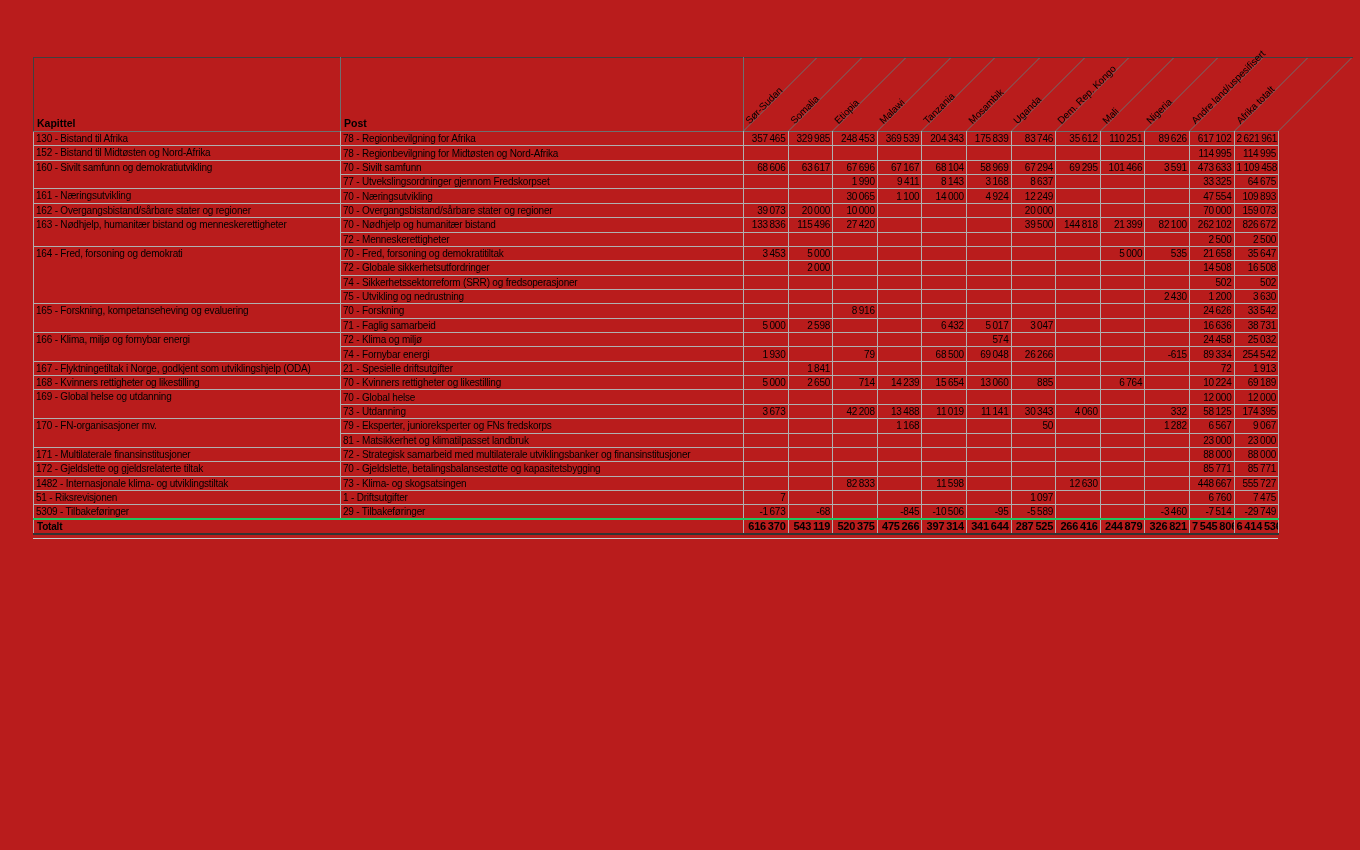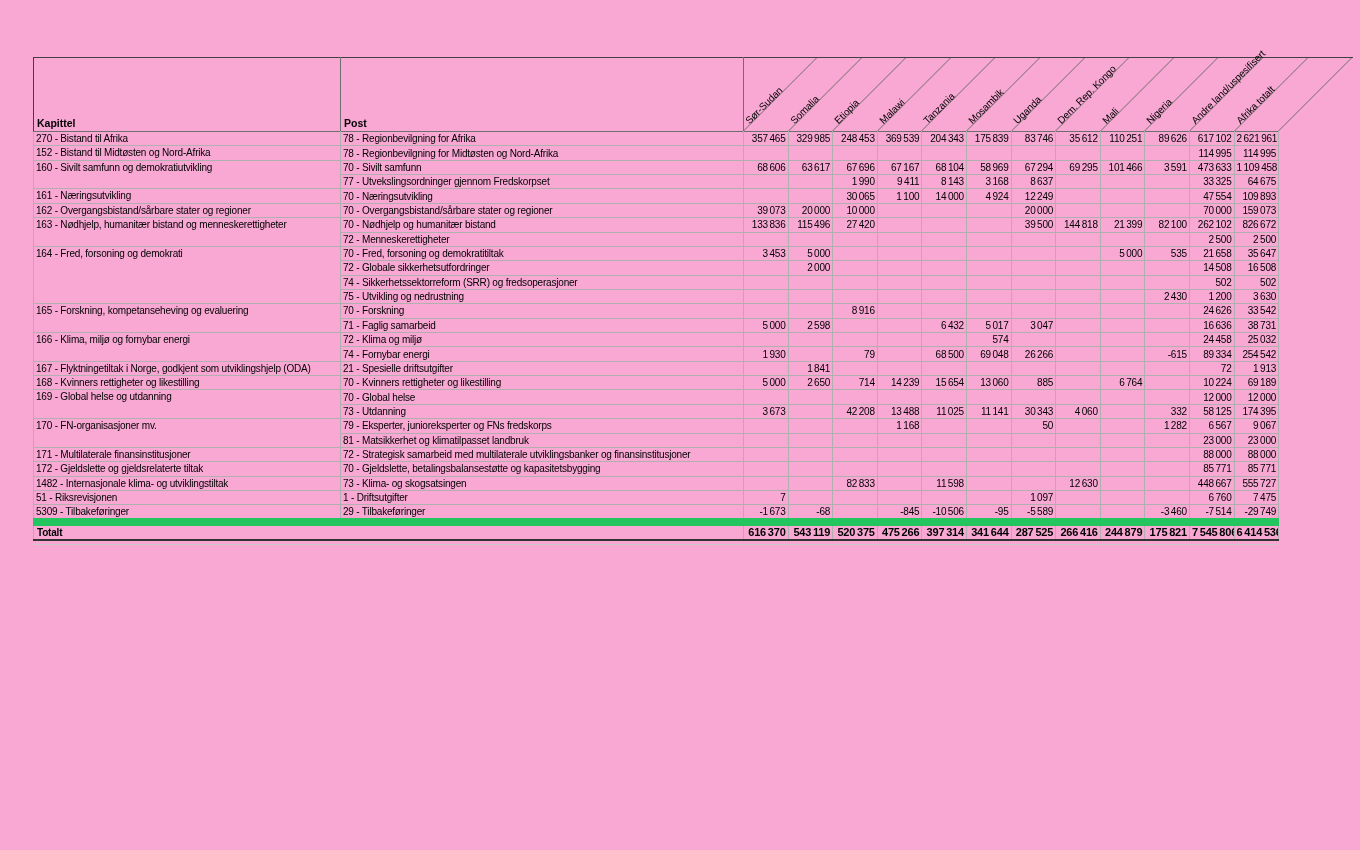--- a/index.html
+++ b/index.html
@@ -1,16 +1,16 @@
 <!DOCTYPE html>
 <html><head>
 <meta charset="utf-8">
 <style>
   html,body{margin:0;padding:0;background:#fff;}
-  .page{position:relative;width:1360px;height:850px;background:#f9a8d4;overflow:hidden;
+  .page{position:relative;width:1360px;height:850px;background:#b91c1c;overflow:hidden;
         font-family:"Liberation Sans",sans-serif;color:#000;}
   .sheet{position:absolute;left:33px;top:57px;}
 
   
   .band{position:relative;width:1320px;height:74px;}
   .band .topline{position:absolute;left:0;top:0;width:1320px;height:0;border-top:1.5px solid #404040;}
   .band .vline{position:absolute;top:0;height:74px;width:0;border-left:1px solid #6f6f6f;}
   .band .vline.outer{border-left:1.5px solid #404040;}
   .band .diag{position:absolute;top:1px;height:73px;width:1px;background:#6f6f6f;
               transform:skewX(-45deg);transform-origin:0 100%;}
@@ -21,21 +21,21 @@
   
   table.grid{border-collapse:collapse;table-layout:fixed;width:1245px;
              border:1.5px solid #404040;border-bottom:2px solid #333;}
   table.grid td{height:14.36px;box-sizing:border-box;padding:0 2px;line-height:13px;
                 border:1px solid #b0b0b0;overflow:hidden;white-space:nowrap;
                 font-size:10px;letter-spacing:-0.2px;}
   table.grid tr.group-start td{border-top:1px solid #6f6f6f;}
   td.kap{vertical-align:top;padding-left:3px;}
   td.post{padding-left:3px;}
   td.num{text-align:right;font-size:9.5px;word-spacing:-1px;padding-right:2px;letter-spacing:0;}
-  tr.total td{border-top:8px solid #22c55e;font-weight:bold;}
+  tr.total td{border-top:2px solid #22c55e;font-weight:bold;}
   tr.total td.num{font-size:11px;letter-spacing:-0.2px;}
   tr.total td.kap-total{padding-left:3px;}
   .shadowline{width:1245px;height:1px;background:#c9c9c9;margin-top:3px;}
 </style>
 </head>
 <body>
 
 <div class="page">
   <div class="sheet">
 
@@ -86,21 +86,21 @@
           <col style="width: 44.6px;">
           <col style="width: 44.6px;">
           <col style="width: 44.6px;">
           <col style="width: 44.6px;">
           <col style="width: 44.6px;">
           <col style="width: 44.6px;">
           <col style="width: 44.6px;">
         </colgroup>
       <tbody id="tbody">
           <tr class="group-start">
-            <td class="kap" rowspan="1">270 - Bistand til Afrika</td>
+            <td class="kap" rowspan="1">130 - Bistand til Afrika</td>
             <td class="post">78 - Regionbevilgning for Afrika</td>
             <td class="num">357 465</td>
             <td class="num">329 985</td>
             <td class="num">248 453</td>
             <td class="num">369 539</td>
             <td class="num">204 343</td>
             <td class="num">175 839</td>
             <td class="num">83 746</td>
             <td class="num">35 612</td>
             <td class="num">110 251</td>
@@ -388,21 +388,21 @@
             <td class="num"></td>
             <td class="num">12 000</td>
             <td class="num">12 000</td>
           </tr>
           <tr>
             <td class="post">73 - Utdanning</td>
             <td class="num">3 673</td>
             <td class="num"></td>
             <td class="num">42 208</td>
             <td class="num">13 488</td>
-            <td class="num">11 025</td>
+            <td class="num">11 019</td>
             <td class="num">11 141</td>
             <td class="num">30 343</td>
             <td class="num">4 060</td>
             <td class="num"></td>
             <td class="num">332</td>
             <td class="num">58 125</td>
             <td class="num">174 395</td>
           </tr>
           <tr class="group-start">
             <td class="kap" rowspan="2">170 - FN-organisasjoner mv.</td>
@@ -519,21 +519,21 @@
             <td class="kap-total" colspan="2">Totalt</td>
             <td class="num">616 370</td>
             <td class="num">543 119</td>
             <td class="num">520 375</td>
             <td class="num">475 266</td>
             <td class="num">397 314</td>
             <td class="num">341 644</td>
             <td class="num">287 525</td>
             <td class="num">266 416</td>
             <td class="num">244 879</td>
-            <td class="num">175 821</td>
+            <td class="num">326 821</td>
             <td class="num">7 545 806</td>
             <td class="num">6 414 536</td>
           </tr>
         </tbody>
     </table>
 
     <div class="shadowline"></div>
   </div>
 </div>
 

